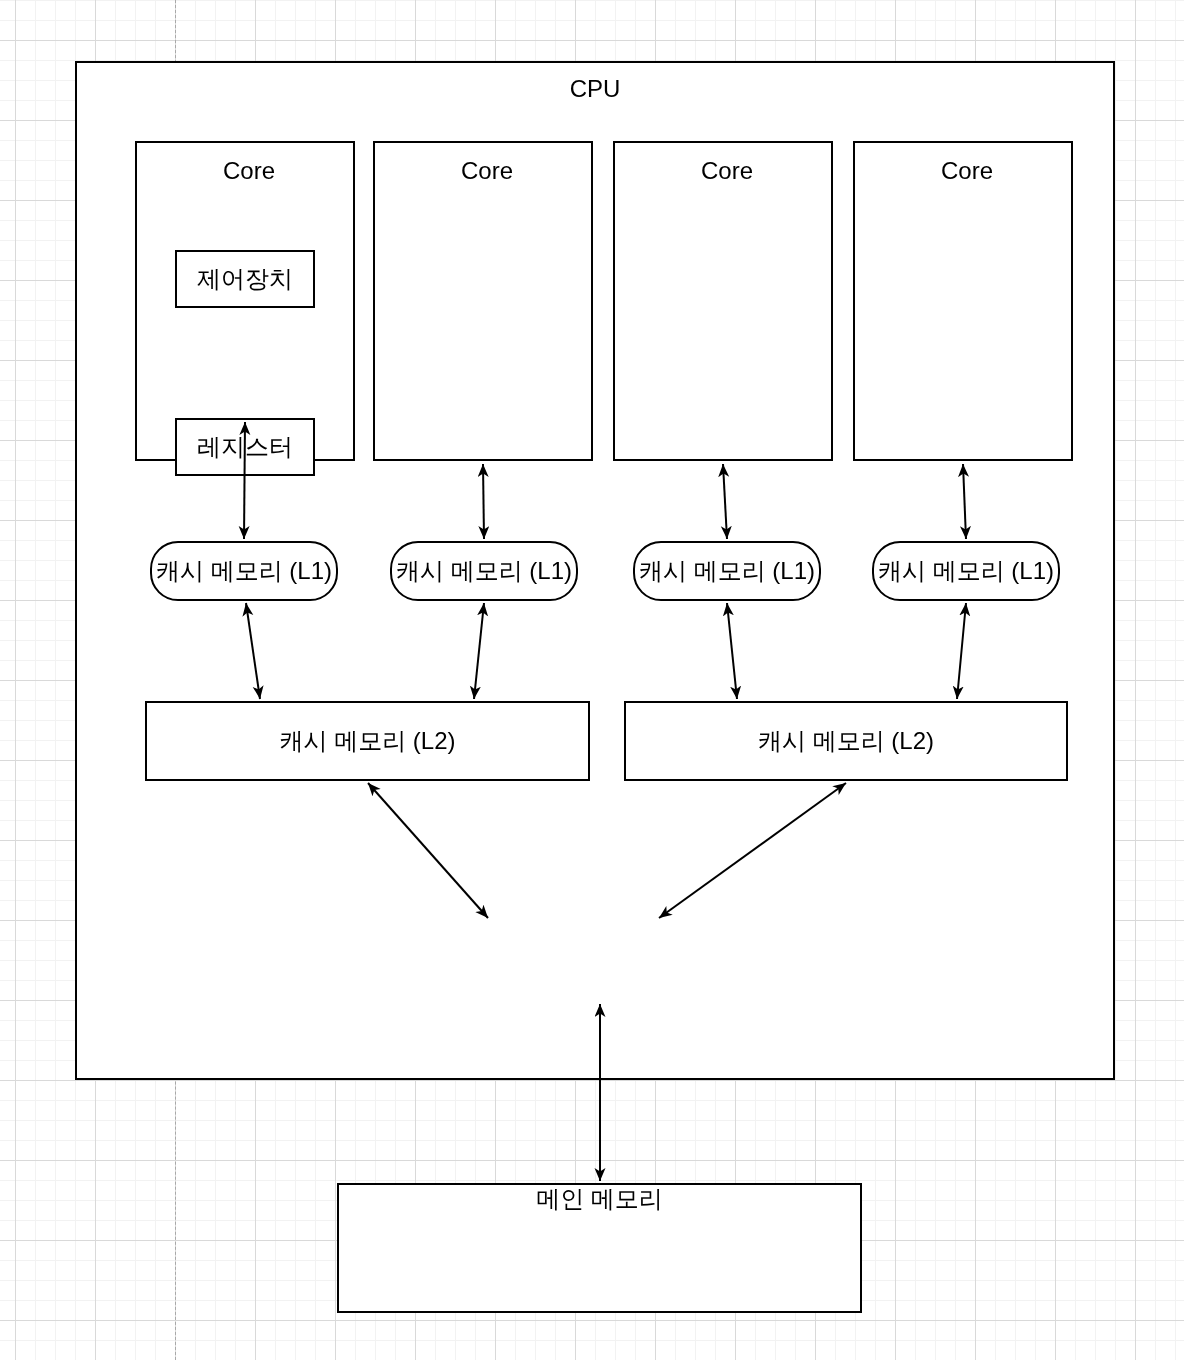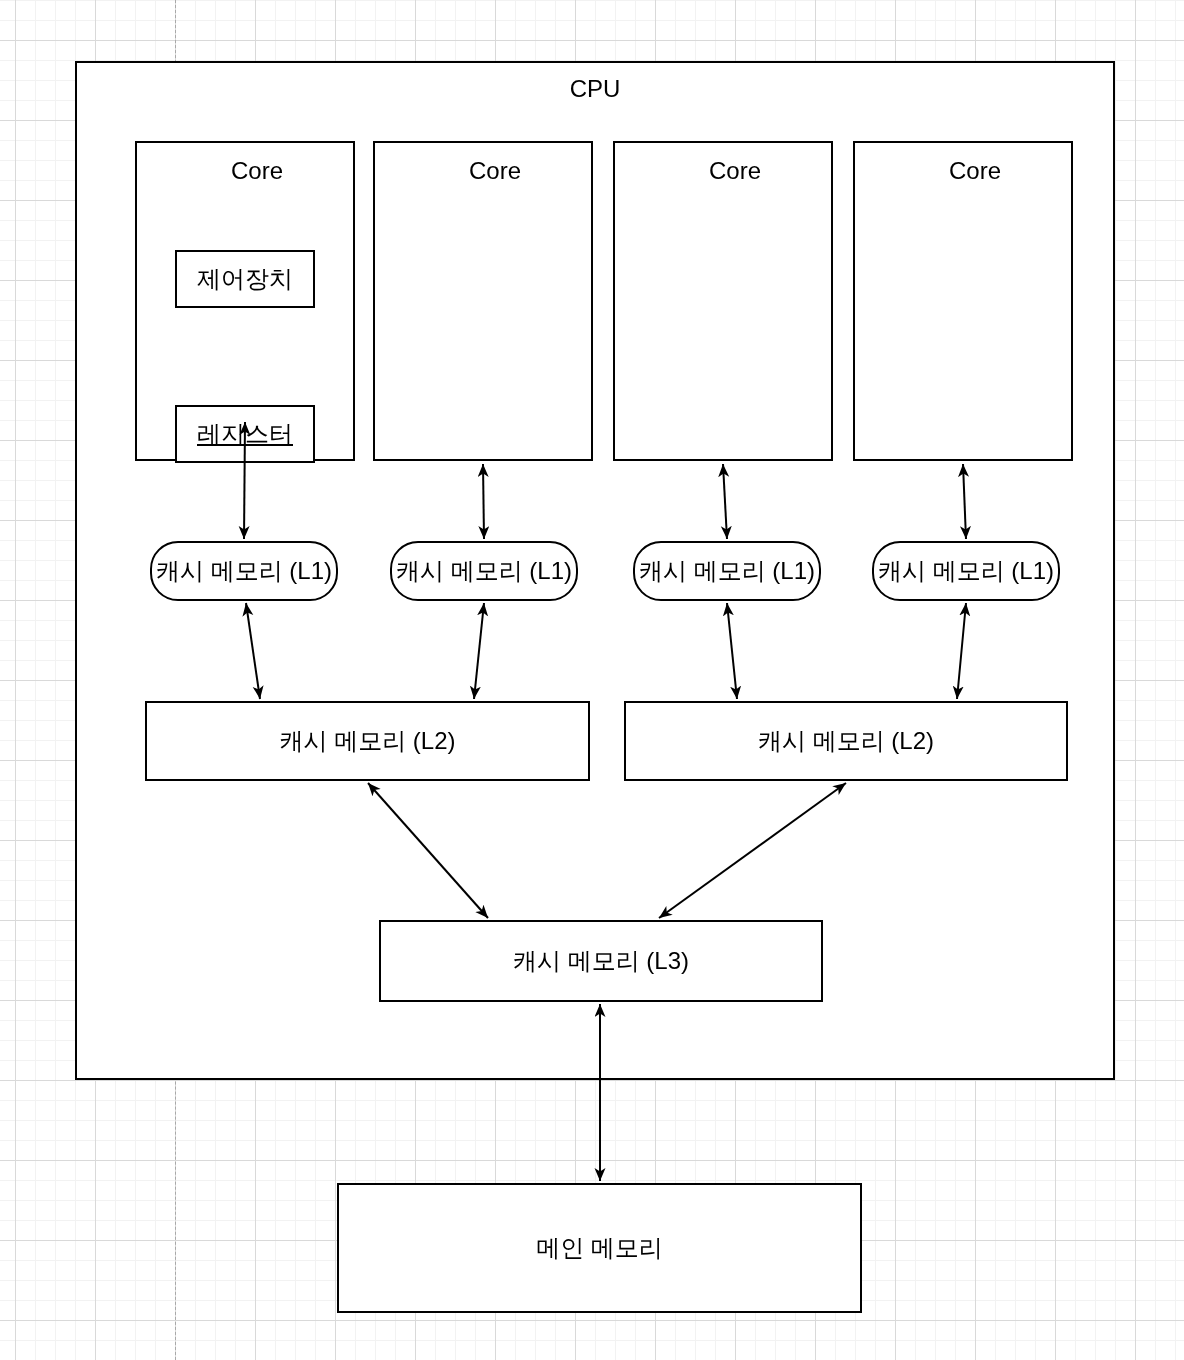--- a/index.html
+++ b/index.html
@@ -47,33 +47,33 @@
     font-size: 24px;
     line-height: 28px;
     color: #000000;
     white-space: nowrap;
   }
 
   .cpu { left: 75px; top: 61px; width: 1040px; height: 1019px; z-index: 2; }
   .cpu > .label { position: absolute; top: 12px; left: 0; }
 
   .core { top: 141px; width: 220px; height: 320px; z-index: 3; }
-  .core > .label { position: absolute; top: 14px; left: 12px; }
+  .core > .label { position: absolute; top: 14px; left: 4px; }
   .core-1 { left: 135px; }
   .core-2 { left: 373px; }
   .core-3 { left: 613px; }
   .core-4 { left: 853px; }
 
   .unit {
     left: 175px; width: 140px; height: 58px; z-index: 4;
     display: flex; align-items: center; justify-content: center; margin-top: 48px;
   }
   .unit-1 { top: 202px; }
   .unit-2 { top: 282px; }
-  .unit-3 { top: 357px; text-decoration: underline; }
+  .unit-3 { top: 370px; }
 
   .l1 {
     top: 541px; width: 188px; height: 60px; z-index: 3;
     display: flex; align-items: center; justify-content: center; border-radius: 28px;
   }
   .l1-1 { left: 150px; }
   .l1-2 { left: 390px; }
   .l1-3 { left: 633px; }
   .l1-4 { left: 872px; }
 
@@ -84,21 +84,21 @@
   .l2-1 { left: 145px; width: 445px; }
   .l2-2 { left: 624px; width: 444px; }
 
   .l3 {
     left: 379px; top: 920px; width: 444px; height: 82px; z-index: 3;
     display: flex; align-items: center; justify-content: center;
   }
 
   .main-memory {
     left: 337px; top: 1183px; width: 525px; height: 130px; z-index: 2;
-    display: flex; align-items: center; justify-content: center;
+    display: flex; justify-content: center;
   }
 
   svg.connectors {
     position: absolute;
     left: 0; top: 0;
     width: 1184px; height: 1360px;
     z-index: 5;
     pointer-events: none;
   }
   svg.connectors line {
@@ -150,23 +150,20 @@
     <span class="label">캐시 메모리 (L1)</span>
   </div>
 
   <div class="box l2 l2-1">
     <span class="label">캐시 메모리 (L2)</span>
   </div>
   <div class="box l2 l2-2">
     <span class="label">캐시 메모리 (L2)</span>
   </div>
 
-  <div class="box l3">
-    <span class="label">캐시 메모리 (L3)</span>
-  </div>
 
   <div class="box main-memory">
     <span class="label">메인 메모리</span>
   </div>
 
   <svg class="connectors" viewBox="0 0 1184 1360" xmlns="http://www.w3.org/2000/svg">
     <defs>
       <marker id="ah" markerUnits="userSpaceOnUse" markerWidth="14" markerHeight="12" refX="13" refY="5.5" orient="auto-start-reverse">
         <path d="M0,0 L13,5.5 L0,11 L3.5,5.5 Z" fill="#000000"></path>
       </marker>

